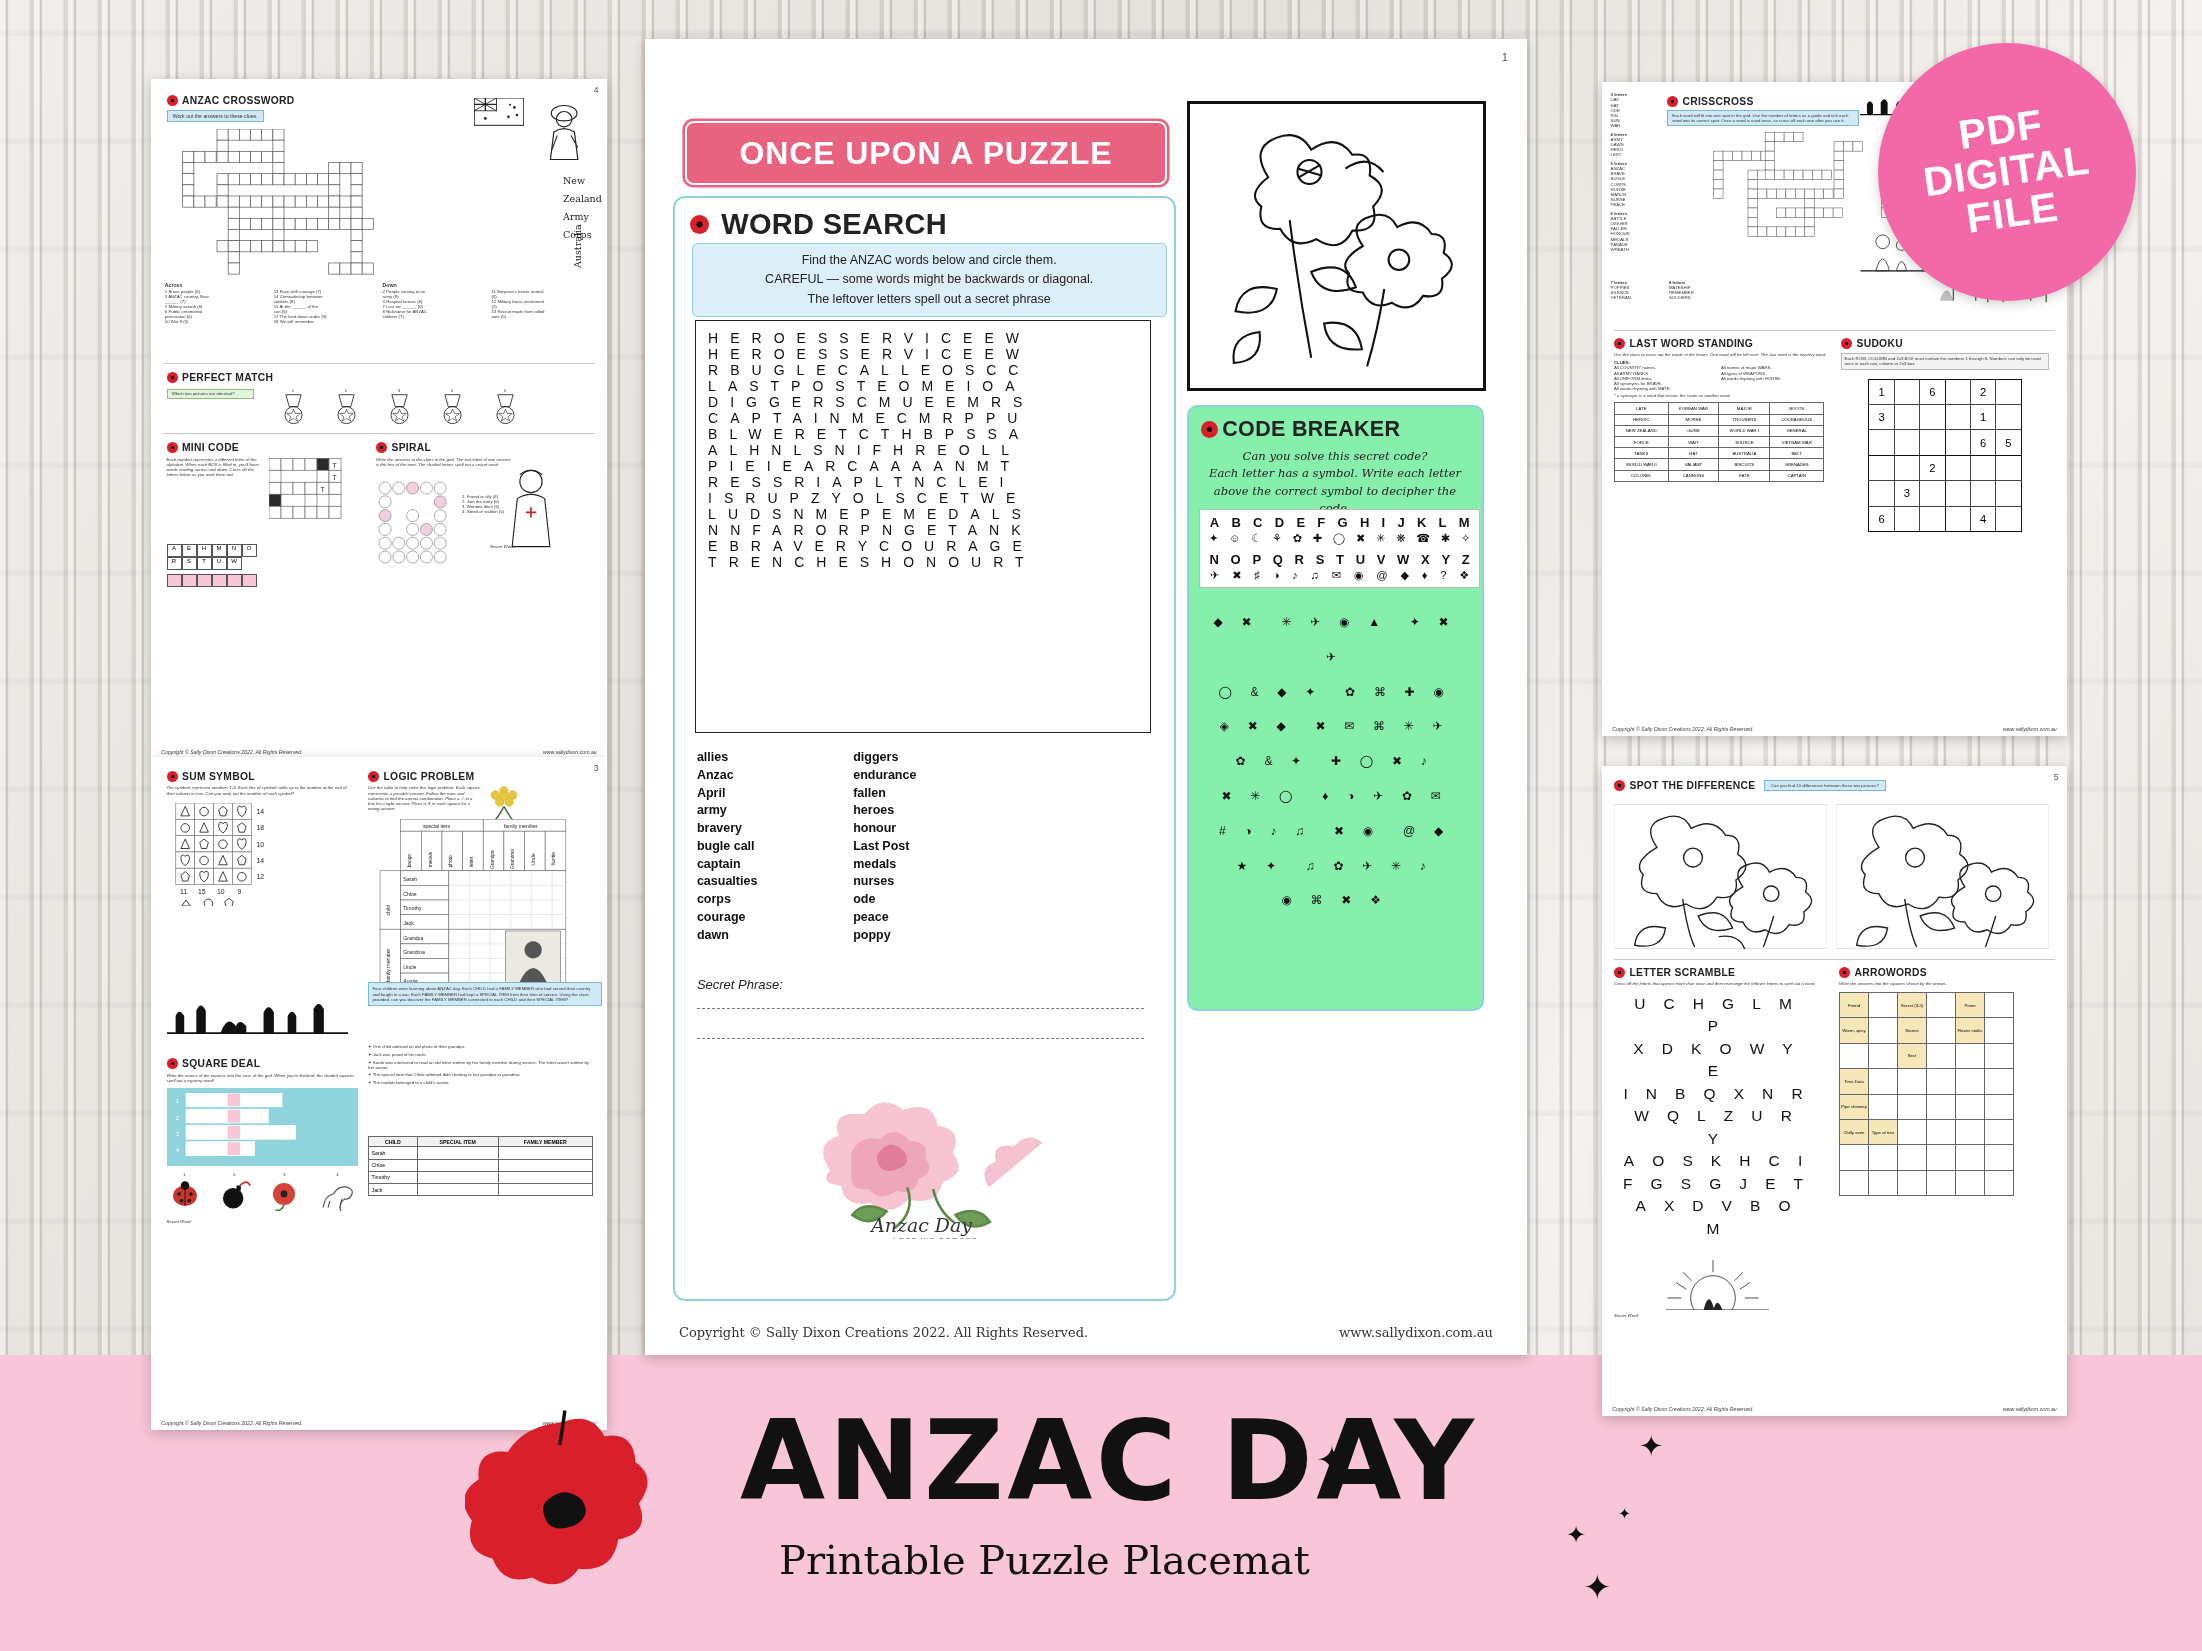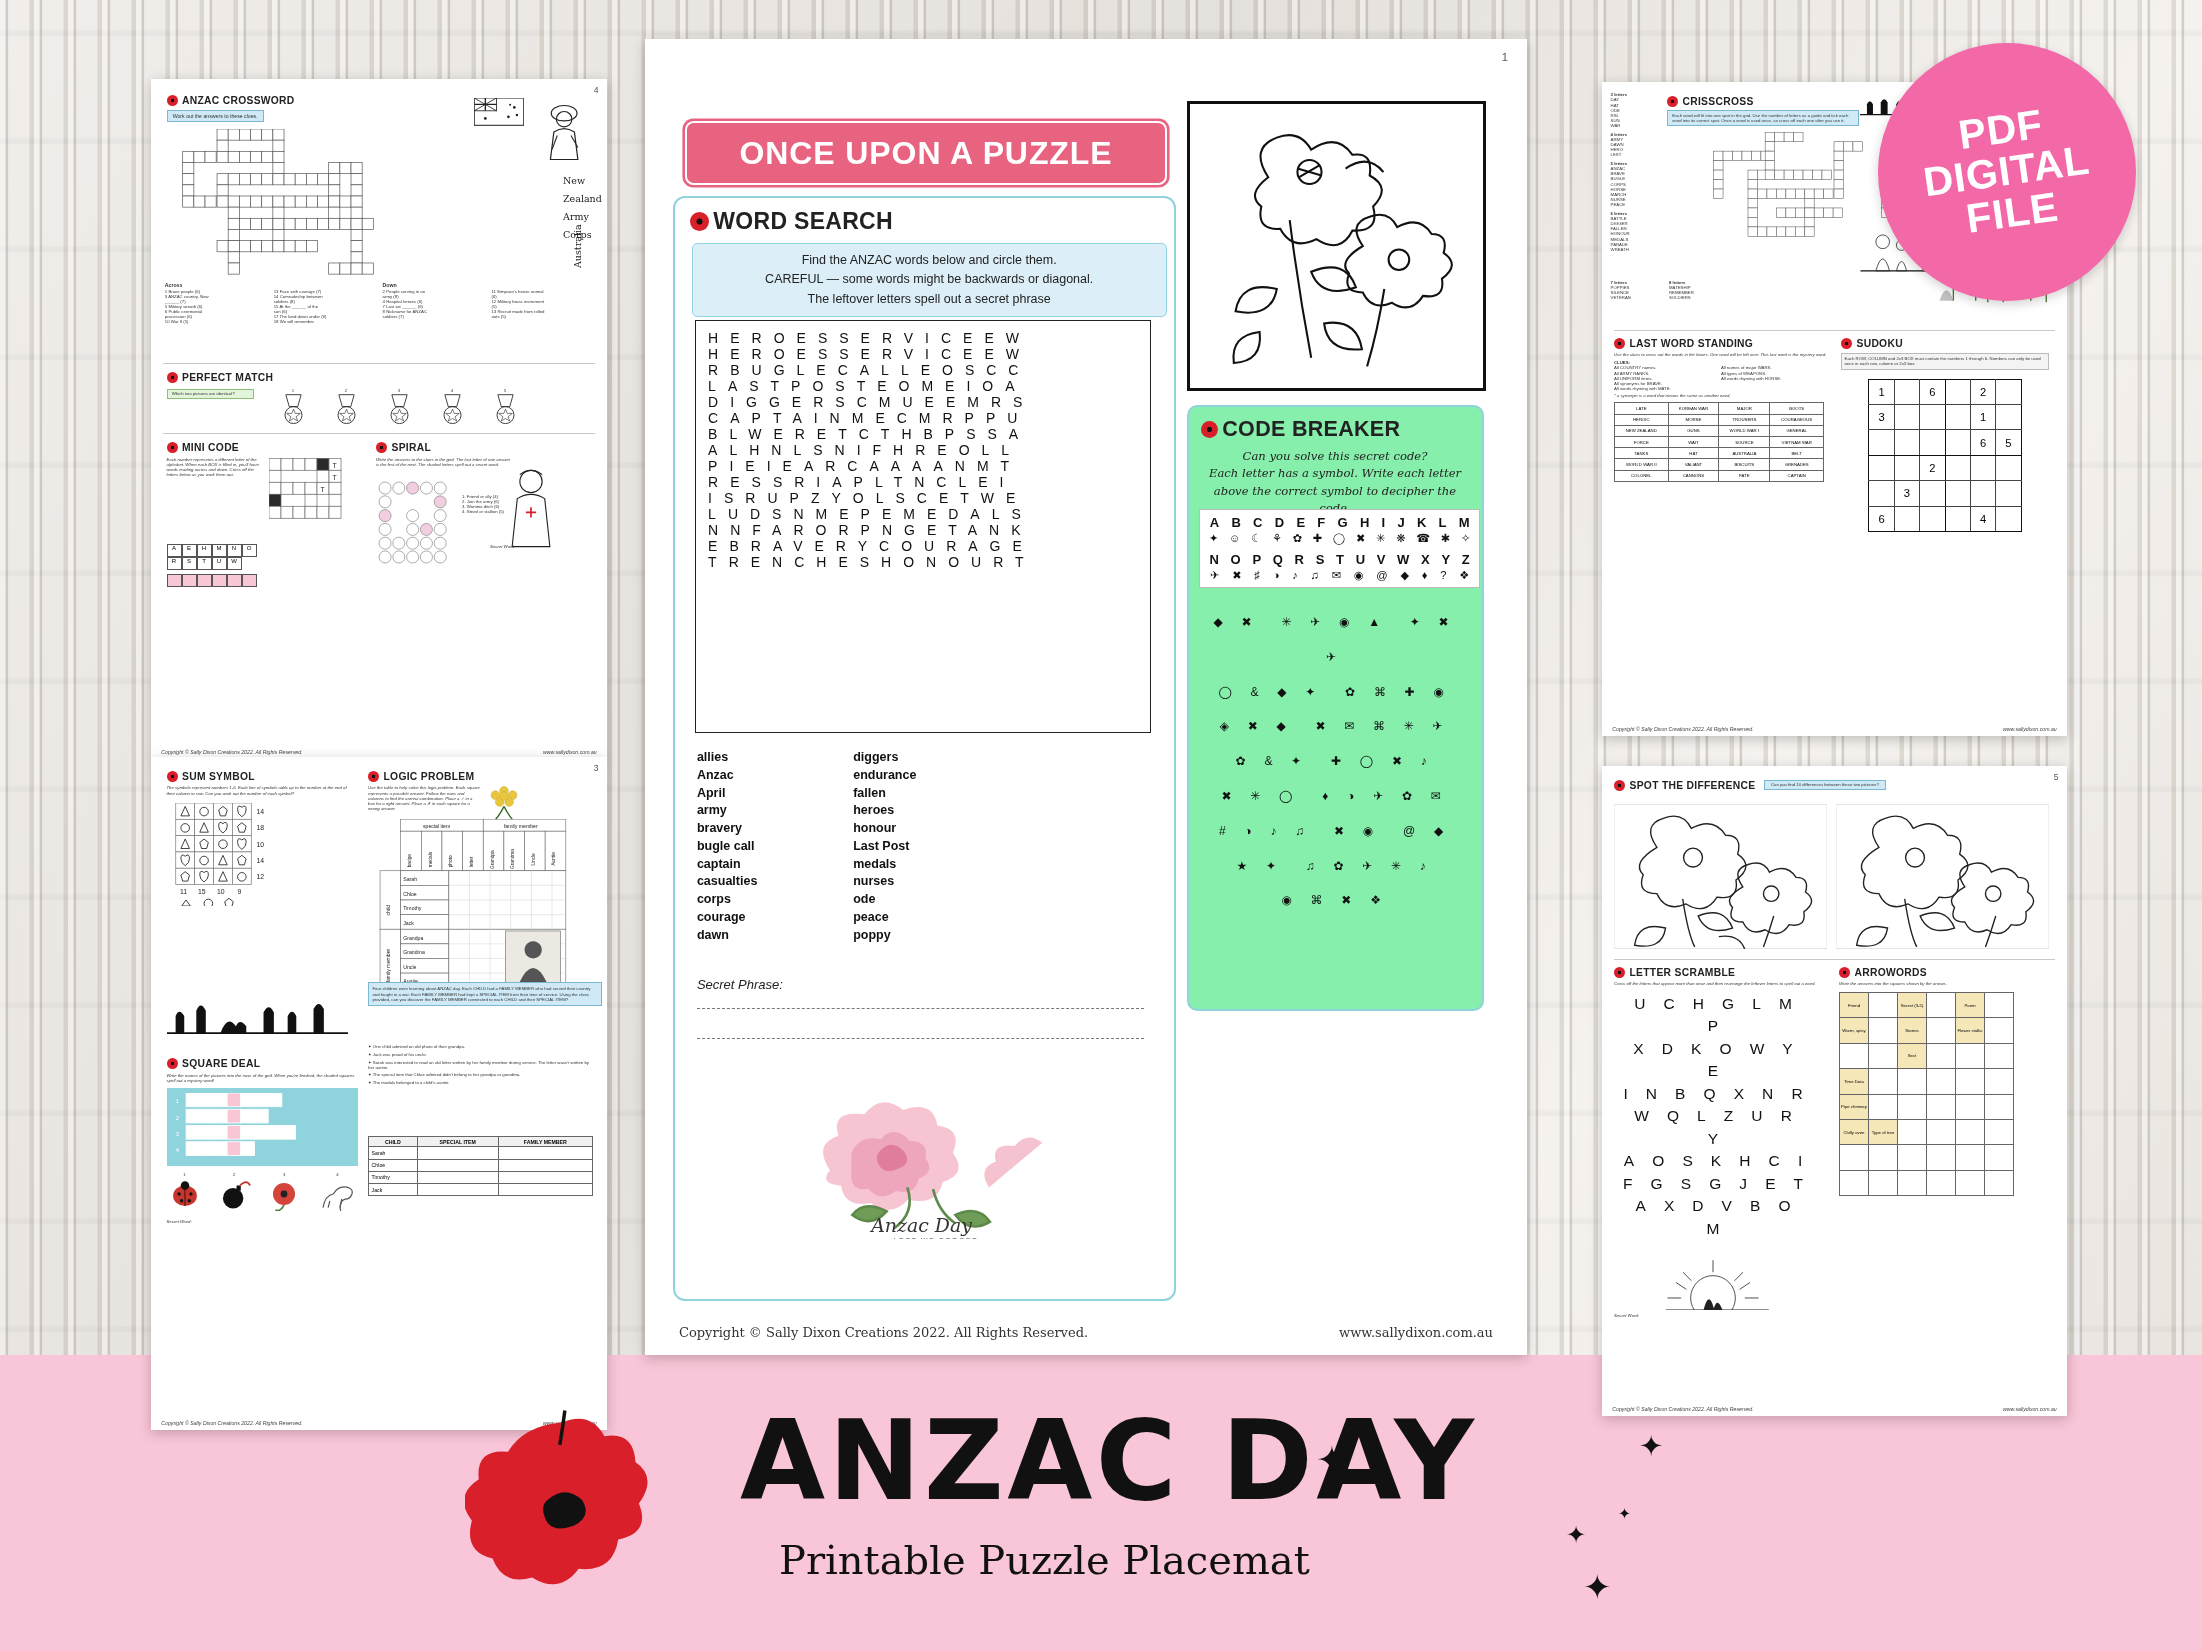--- a/index.html
+++ b/index.html
@@ -754,21 +754,21 @@
 <div class="sheet" id="p1">
   <div class="pgnum" style="right:19px;top:12px;font-size:11.2px;">1</div>
 
   <div class="ouap">
     <span>ONCE UPON A PUZZLE</span>
   </div>
 
   <div class="leftbox">
     <div style="position:absolute;left:15.5px;top:10.3px;" class="sect-title">
       <span class="poppy-dot" style="width:19px;height:19px;"></span>
-      <span style="font-size:23px;">WORD SEARCH</span>
+      <span style="font-size:29px;margin-left:8px;">WORD SEARCH</span>
     </div>
     <div style="position:absolute;left:17px;top:45px;width:463px;background:#dceef7;border:0.9px solid #8fd3dd;border-radius:5.2px;padding:6.9px 5.2px;text-align:center;line-height:1.55;font-size:12.5px;color:#222;">
       <div>Find the ANZAC words below and circle them.</div>
       <div>CAREFUL — some words might be backwards or diagonal.</div>
       <div>The leftover letters spell out a secret phrase</div>
     </div>
 
     <div style="position:absolute;left:20.6px;top:122px;width:456px;height:413px;border:1.7px solid #222;padding:8.6px 12px;box-sizing:border-box;" class="wsgrid">
       <div class="wsrow">
           <span style="letter-spacing:12px">HEROESSERVICEEW</span>
@@ -1288,21 +1288,21 @@
 
   <div class="footer">
     <span>Copyright © Sally Dixon Creations 2022.  All Rights Reserved.</span>
     <span>www.sallydixon.com.au</span>
   </div>
 </div>
 
 <div class="sheet" id="p5">
   <div class="pgnum" style="right:8.6px;top:6px;">5</div>
 
-  <div style="position:absolute;left:12px;top:13.8px;display:flex;align-items:flex-start;gap:8.6px;width:439px;">
+  <div style="position:absolute;left:12px;top:13.8px;display:flex;align-items:flex-end;gap:8.6px;width:439px;">
     <div class="sect-title">
       <span class="poppy-dot"></span>
       <span>SPOT THE DIFFERENCE</span>
     </div>
     <div style="background:#cfeaf6;border:0.9px solid #7ab8cf;padding:1.7px 6px;" class="xtiny">Can you find 10 differences between these two pictures?</div>
   </div>
 
   <div style="position:absolute;left:12px;top:38px;display:flex;gap:8.6px;">
     <svg width="213" height="145" viewBox="0 0 248 168">
       <rect x="0" y="0" width="248" height="168" fill="#fff" stroke="#ddd"></rect>

